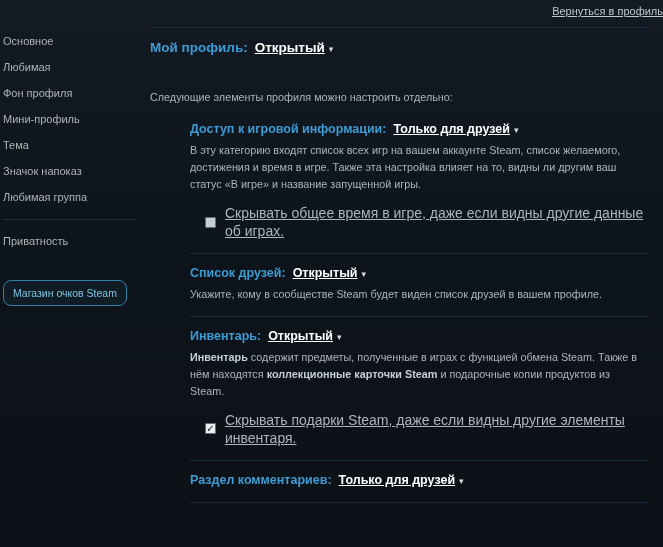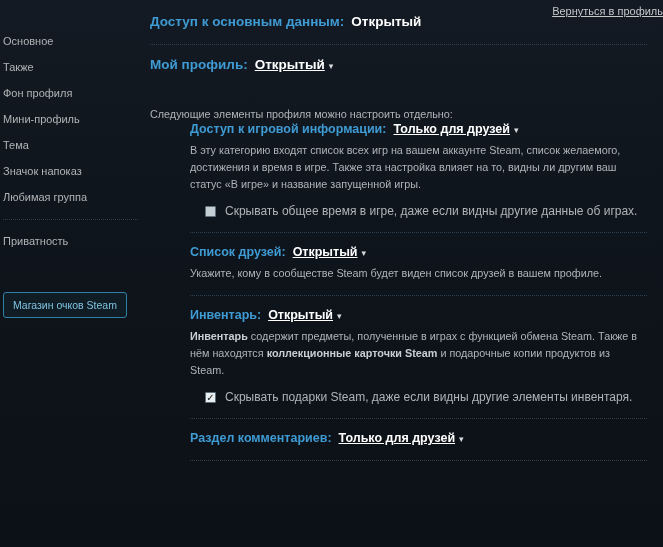--- a/index.html
+++ b/index.html
@@ -21,75 +21,72 @@
     color:var(--link);text-decoration:underline;cursor:pointer;
   }
   
   .sidebar{position:absolute;left:0;top:0;width:150px;padding:28px 0 0 3px;}
   .side-item{
     height:26px;display:flex;align-items:center;
     font-size:11px;color:var(--sidebar-text);cursor:pointer;white-space:nowrap;
   }
   .side-divider{border-top:1px dotted var(--divider);margin:9px 12px 8px 0;height:0;}
   .points-btn{
-    margin-top:38px;display:inline-block;
-    border:1px solid var(--btn-border);border-radius:3px;
+    margin-top:26px;display:inline-block;
+    border:1px solid var(--btn-border);border-radius:8px;
     background:rgba(27,54,68,.25);
     color:var(--btn-text);font-size:10.5px;padding:6px 9px;cursor:pointer;white-space:nowrap;
   }
   
   .main{position:absolute;left:150px;top:0;width:513px;padding:14px 16px 0 0;}
   .sec-title{font-size:13.5px;font-weight:bold;color:var(--accent);line-height:1.25;}
   .sub .sec-title{font-size:12.5px;}
   .value-static{color:var(--value);font-weight:bold;margin-left:7px;}
   .value-link{color:var(--value);font-weight:bold;margin-left:7px;text-decoration:underline;cursor:pointer;white-space:nowrap;}
   .caret{color:#d7dbde;font-size:9px;margin-left:4px;text-decoration:none;display:inline-block;}
   .desc{font-size:10.8px;line-height:1.58;color:var(--text);margin-top:8px;}
   .note{font-size:10.8px;line-height:1.5;color:var(--text);margin-top:32px;}
   .divider{border-top:1px dotted var(--divider);margin:13px 0 12px;height:0;}
-  .indent{margin-left:40px;}
+  .indent{margin-left:40px;margin-top:17px;}
   .sub-desc{margin-top:4px;}
   .rich-bold{font-weight:bold;color:#c7ced4;}
   .check-row{display:flex;align-items:center;margin:11px 0 0 15px;cursor:pointer;}
   .checkbox{
     width:11px;height:11px;flex:0 0 auto;margin-right:9px;
     background:#c3ced5;border:1px solid #5f6e78;border-radius:1px;
     display:flex;align-items:center;justify-content:center;
   }
   .checkbox .check-glyph{display:none;}
   .checkbox.checked{background:#e9eef1;}
   .checkbox.checked .check-glyph{
     display:block;color:#14171a;font-size:10px;line-height:10px;font-weight:bold;
   }
-  .check-label{font-size:12px;color:var(--text);line-height:1.3;}
+  .check-label{font-size:14px;color:var(--text);line-height:1.3;text-decoration:underline;}
 </style>
 </head>
 <body>
 
 <a class="return-link">Вернуться в профиль</a>
 
 <nav class="sidebar">
   <div class="side-item">Основное</div>
-  <div class="side-item">Также</div>
+  <div class="side-item">Любимая</div>
   <div class="side-item">Фон профиля</div>
   <div class="side-item">Мини-профиль</div>
   <div class="side-item">Тема</div>
   <div class="side-item">Значок напоказ</div>
   <div class="side-item">Любимая группа</div>
   <div class="side-divider"></div>
   <div class="side-item">Приватность</div>
   <div class="points-btn">Магазин очков Steam</div>
 </nav>
 
 <main class="main">
 
   <section>
-    <div class="sec-title">
-      <span>Доступ к основным данным:</span><span class="value-static">Открытый</span>
-    </div>
   </section>
 
   <div class="divider"></div>
 
   <section>
     <div class="sec-title">
       <span>Мой профиль:</span><span class="value-link"><span>Открытый</span><span class="caret">▾</span></span>
     </div>
     <div class="note">Следующие элементы профиля можно настроить отдельно:</div>
   </section>

